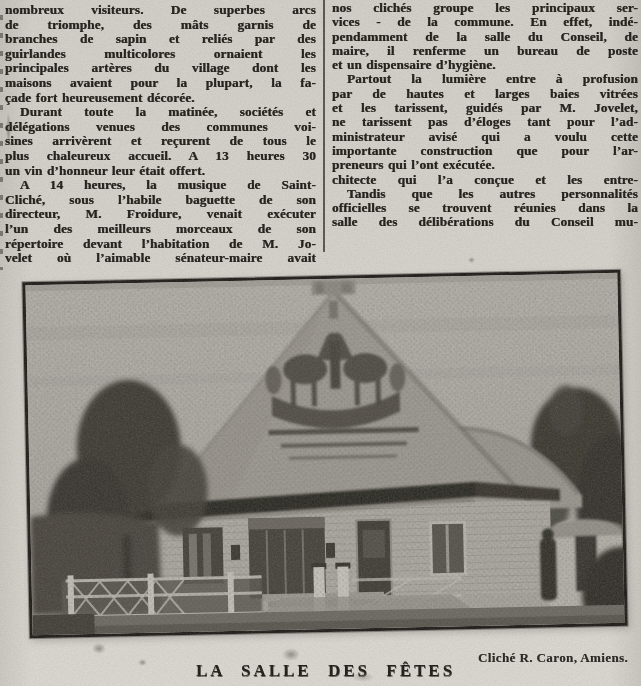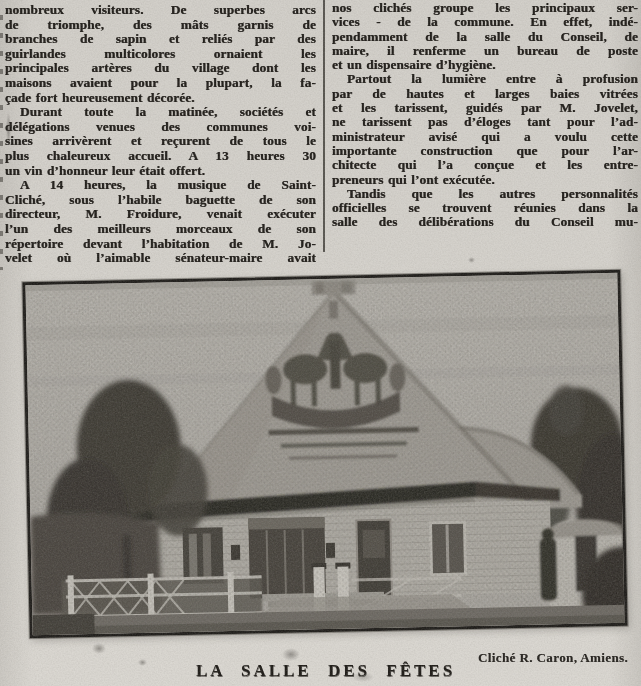--- a/index.html
+++ b/index.html
@@ -103,22 +103,22 @@
       <div class="line">vices - de la commune. En effet, indé-</div>
       <div class="line">pendamment de la salle du Conseil, de</div>
       <div class="line">maire, il renferme un bureau de poste</div>
       <div class="line para-end">et un dispensaire d’hygiène.</div>
       <div class="line indent">Partout la lumière entre à profusion</div>
       <div class="line">par de hautes et larges baies vitrées</div>
       <div class="line">et les tarissent, guidés par M. Jovelet,</div>
       <div class="line">ne tarissent pas d’éloges tant pour l’ad-</div>
       <div class="line">ministrateur avisé qui a voulu cette</div>
       <div class="line">importante construction que pour l’ar-</div>
+      <div class="line para-end">preneurs qui l’ont exécutée.</div>
       <div class="line">chitecte qui l’a conçue et les entre-</div>
-      <div class="line para-end">preneurs qui l’ont exécutée.</div>
       <div class="line indent">Tandis que les autres personnalités</div>
       <div class="line">officielles se trouvent réunies dans la</div>
       <div class="line">salle des délibérations du Conseil mu-</div>
     </div>
 
   <figure class="photo-frame">
     <svg width="592" height="350" viewBox="0 0 592 350">
       <defs>
         <linearGradient id="skyG" x1="0" y1="0" x2="0" y2="1">
           <stop offset="0" stop-color="#bcb9b3"></stop>

